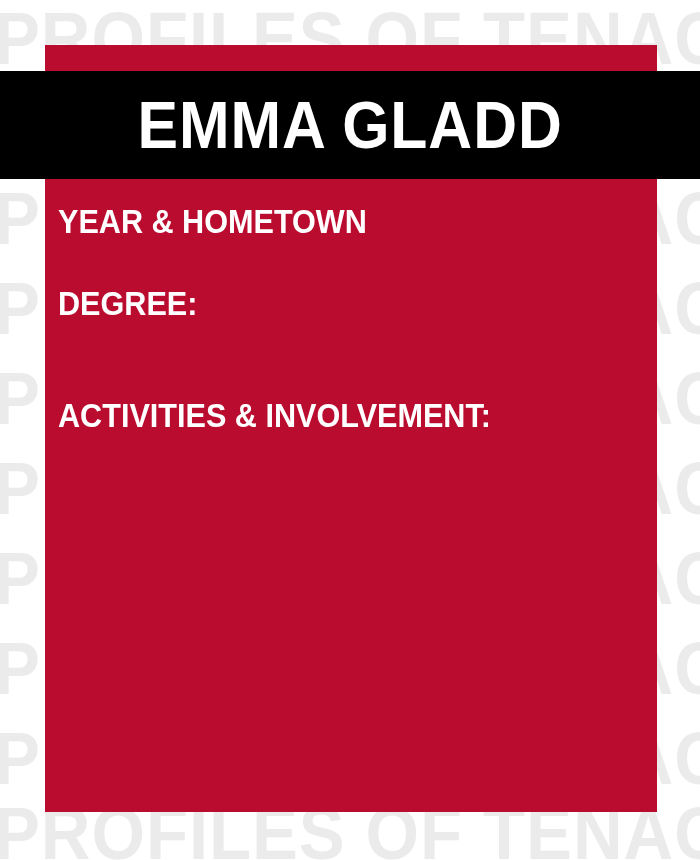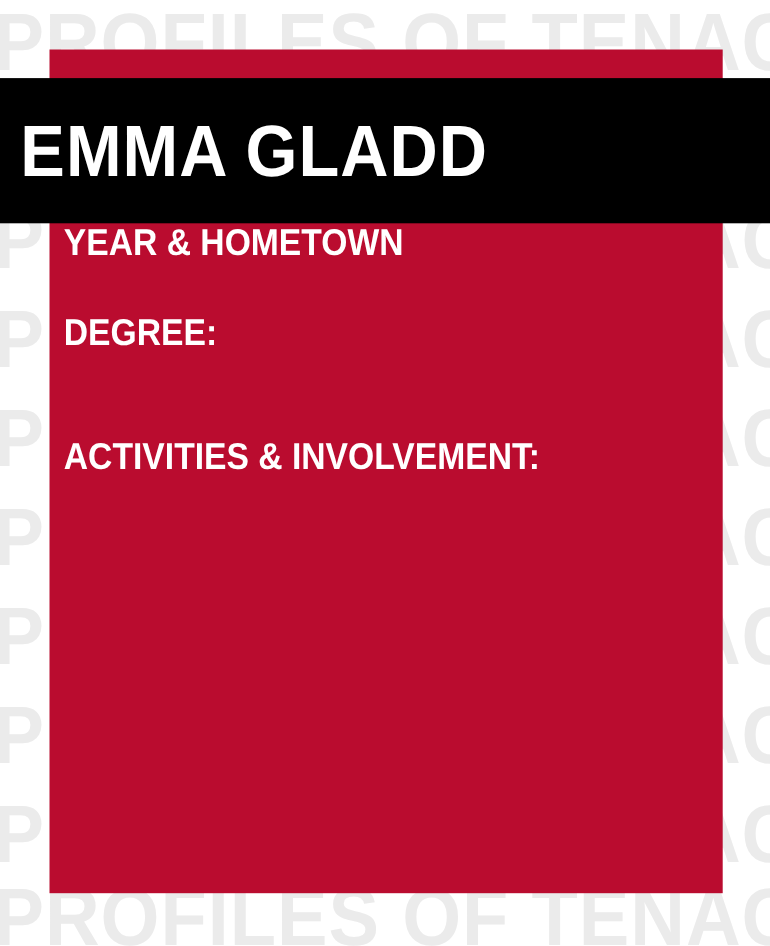--- a/index.html
+++ b/index.html
@@ -55,25 +55,26 @@
     background: #ba0c2f;
     z-index: 1;
   }
 
   
   .name-banner {
     position: absolute;
     left: 0;
     top: 71px;
     width: 700px;
-    height: 132px;
+    height: 108px;
     background: #000000;
     z-index: 2;
     display: flex;
     align-items: center;
+    justify-content: center;
   }
   .name-banner .name-text {
     color: #ffffff;
     font-family: "Liberation Sans", sans-serif;
     font-weight: bold;
     font-size: 66px;
     line-height: 66px;
     letter-spacing: 1px;
     transform: scaleX(0.92);
     white-space: nowrap;

